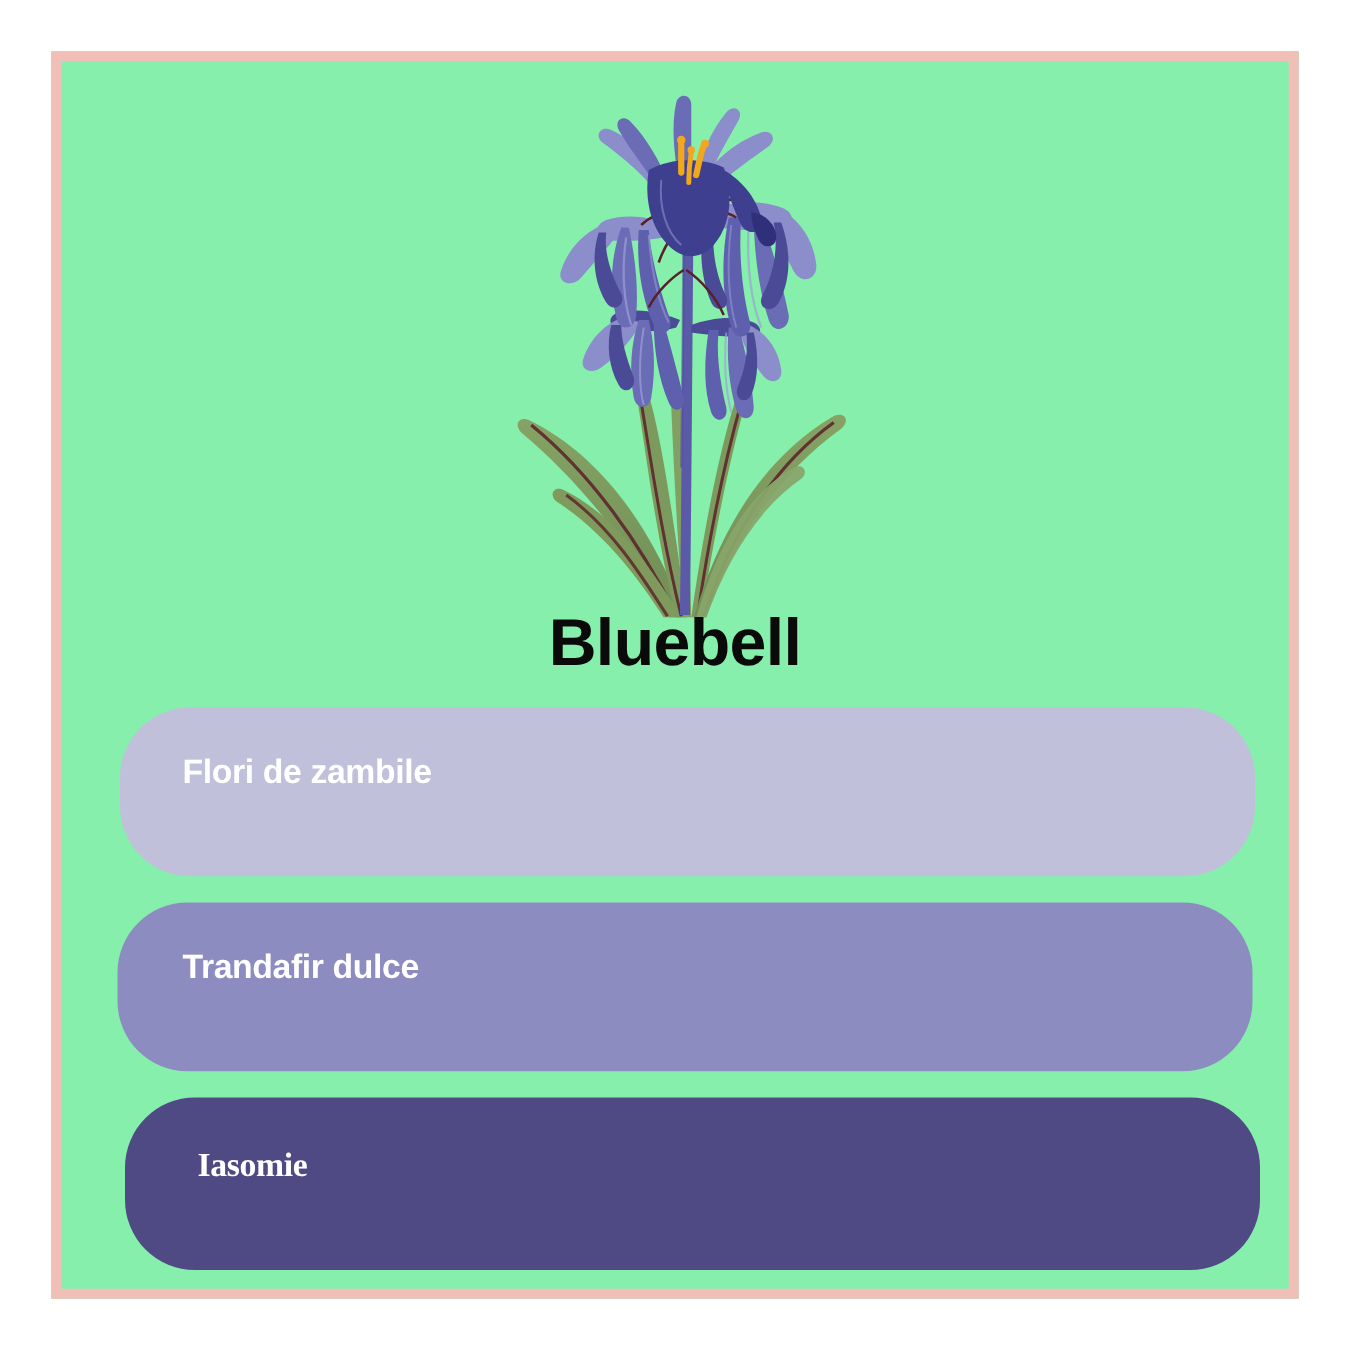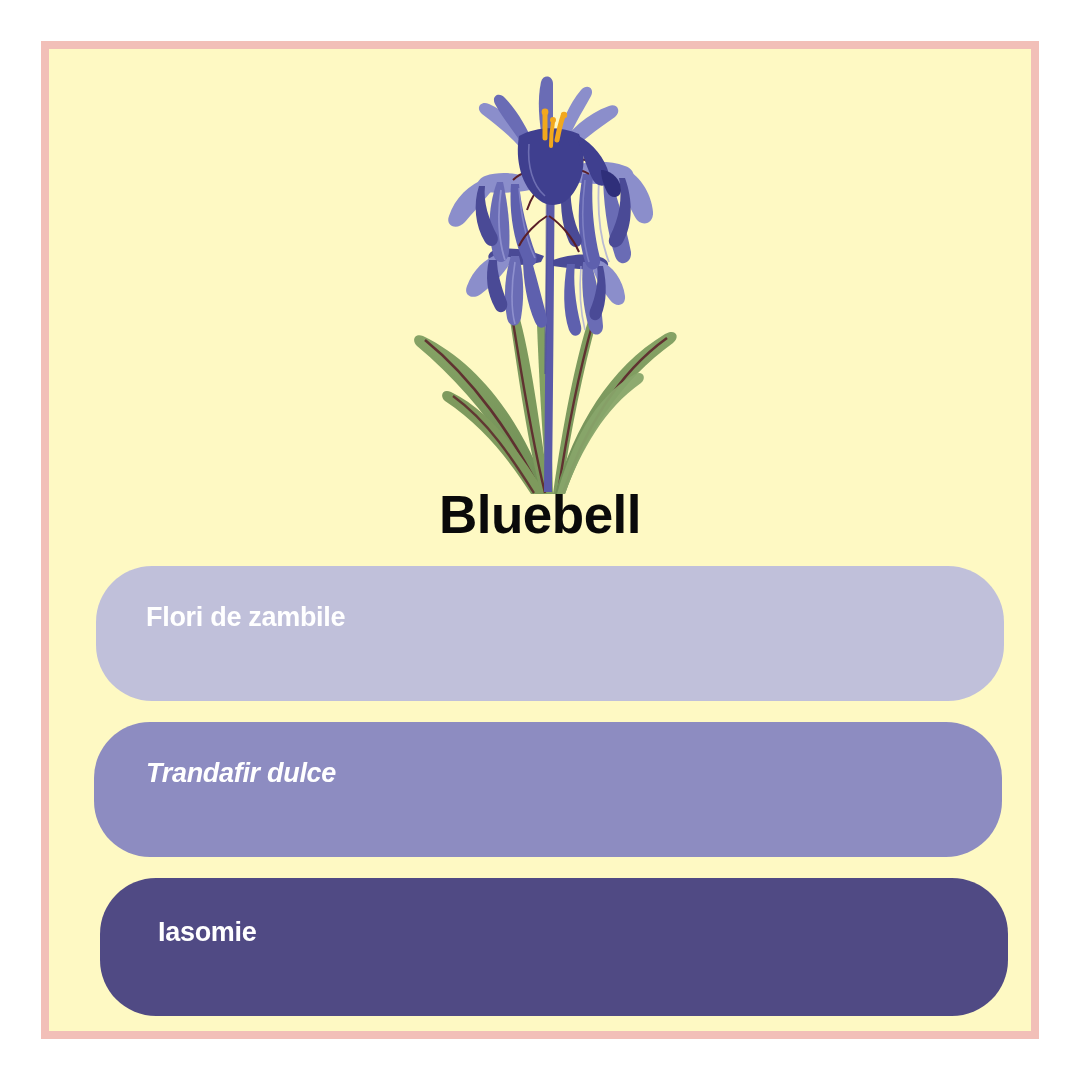--- a/index.html
+++ b/index.html
@@ -80,21 +80,21 @@
   }
   .opt-0 { background: #c0c0da; }
   .opt-1 { background: #8d8cc1; left: -2px; }
   .opt-2 { background: #504a84; left: 4px; height: 138px; }
   .opt-2 .option-label { top: 41px; left: 58px; }
   .opt-1 .option-label { left: 52px; }
 </style>
 </head>
 <body>
 
-<div id="card" style="border-color: rgb(242, 191, 184); background: #fef9c3;">
+<div id="card" style="border-color: rgb(242, 191, 184); background: #86efac;">
 
   <div id="illustration">
     <svg viewBox="0 0 290 420" xmlns="http://www.w3.org/2000/svg">
       <defs>
         <linearGradient id="gLeaf" x1="0" y1="0" x2="0" y2="1">
           <stop offset="0%" stop-color="#86a365"></stop>
           <stop offset="100%" stop-color="#6f8d55"></stop>
         </linearGradient>
       </defs>
 
@@ -195,21 +195,21 @@
       </g>
     </svg>
   </div>
 
   <div id="title" style="color: rgb(10, 10, 10);">Bluebell</div>
 
   <div id="options">
     <div class="option opt-0" style="background: rgb(192, 192, 218);">
       <span class="option-label" style="color: rgb(255, 255, 255);">Flori de zambile</span>
     </div>
-    <div class="option opt-1" style="background: rgb(141, 140, 193); font-style: italic;">
+    <div class="option opt-1" style="background: rgb(141, 140, 193);">
       <span class="option-label" style="color: rgb(255, 255, 255);">Trandafir dulce</span>
     </div>
     <div class="option opt-2" style="background: rgb(80, 74, 132);">
-      <span class="option-label" style="color: rgb(255, 255, 255);">Iasomie</span>
+      <span class="option-label" style="color: rgb(255, 255, 255); font-family: Liberation Serif, serif;">Iasomie</span>
     </div>
   </div>
 
 </div>
 
 </body></html>

